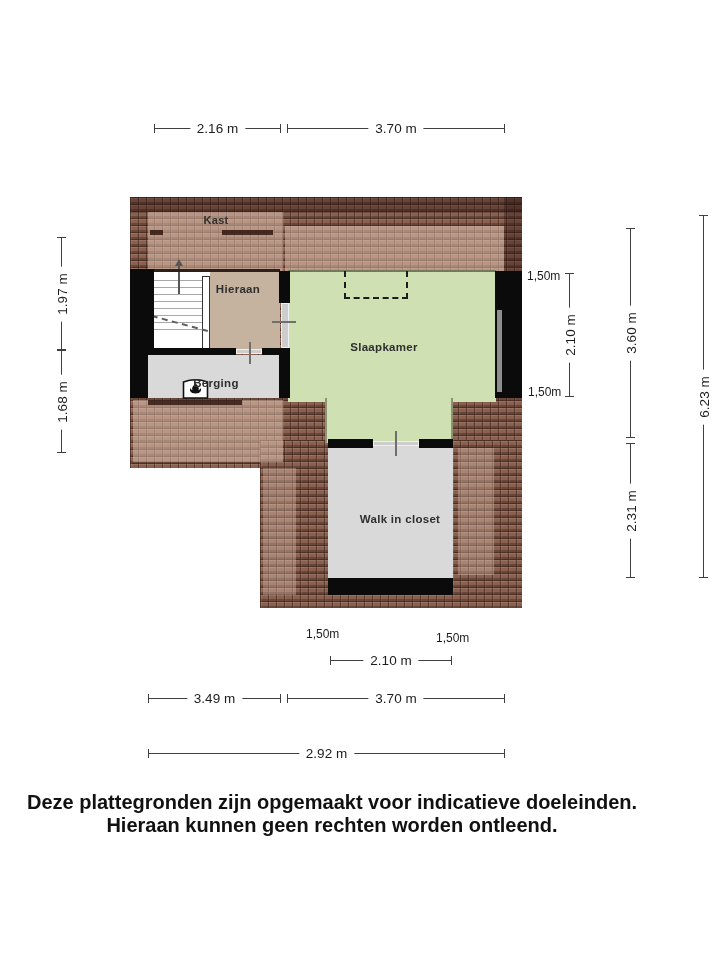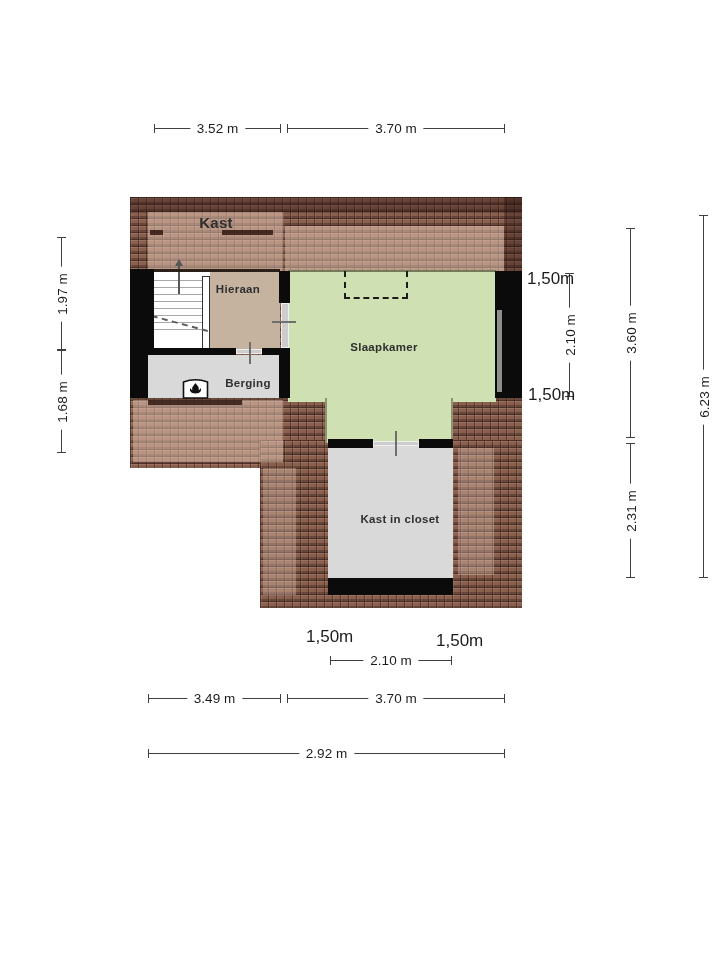--- a/index.html
+++ b/index.html
@@ -50,21 +50,21 @@
   .dim.h::after{right:0;}
   .dim.v{border-left:1px solid #3f3f3f;}
   .dim.v::before,.dim.v::after{content:"";position:absolute;left:-5px;width:9px;height:1px;background:#3f3f3f;}
   .dim.v::before{top:0;}
   .dim.v::after{bottom:0;}
   .dim-label{
     position:absolute;background:#fff;padding:0 7px;font-size:13.5px;color:#1c1c1c;white-space:nowrap;
   }
   .dim.h .dim-label{left:50%;top:0;transform:translate(-50%,-54%);}
   .dim.v .dim-label{left:0;top:50%;transform:translate(-50%,-50%) rotate(-90deg);}
-  .small-dim{position:absolute;font-size:17px;color:#1c1c1c;white-space:nowrap;}
+  .small-dim{position:absolute;font-size:12px;color:#1c1c1c;white-space:nowrap;}
   
   .footer{
     position:absolute;left:0;top:791px;width:664px;text-align:center;
     font-weight:700;font-size:20px;line-height:23px;color:#111;
   }
 </style>
 </head>
 <body>
 
 <div id="canvas">
@@ -126,28 +126,28 @@
 
   <div class="wall" style="left:328px;top:578px;width:125px;height:17px"></div>
 
   <div class="abs" style="left:182px;top:377px;width:27px;height:22px">
     <svg width="27" height="22" viewBox="0 0 27 22">
       <path d="M1.5 21 L1.5 5 Q13.5 0.5 25.5 5 L25.5 21 Z" fill="#ffffff" stroke="#111111" stroke-width="1.6"></path>
       <path d="M13.5 6 c-1.8 2.6 -4.2 4.2 -3 7.2 c-1.3 -0.4 -2 -1.3 -2.1 -2.4 c-1.2 2.6 -0.2 5.6 5.1 5.8 c5.3 -0.2 6.3 -3.2 5.1 -5.8 c-0.1 1.1 -0.8 2 -2.1 2.4 c1.2 -3 -1.2 -4.6 -3 -7.2 z" fill="#111111"></path>
     </svg>
   </div>
 
-  <div class="room-label" style="left:186px;top:214px;width:60px;font-size:15px">Kast</div>
+  <div class="room-label" style="left:186px;top:214px;width:60px;font-size:11px">Kast</div>
   <div class="room-label" style="left:201px;top:283px;width:74px">Hieraan</div>
-  <div class="room-label" style="left:208px;top:377px;width:80px">Berging</div>
+  <div class="room-label" style="left:176px;top:377px;width:80px">Berging</div>
   <div class="room-label" style="left:334px;top:341px;width:100px">Slaapkamer</div>
-  <div class="room-label" style="left:347px;top:513px;width:106px">Kast in closet</div>
+  <div class="room-label" style="left:347px;top:513px;width:106px">Walk in closet</div>
 
   <div class="dim h" style="left:154px;top:128px;width:127px">
-    <span class="dim-label">3.52 m</span>
+    <span class="dim-label">2.16 m</span>
   </div>
   <div class="dim h" style="left:287px;top:128px;width:218px">
     <span class="dim-label">3.70 m</span>
   </div>
 
   <div class="dim h" style="left:330px;top:660px;width:122px">
     <span class="dim-label">2.10 m</span>
   </div>
   <div class="dim h" style="left:148px;top:698px;width:133px">
     <span class="dim-label">3.49 m</span>
@@ -177,14 +177,18 @@
   </div>
   <div class="dim v" style="left:703px;top:215px;height:363px">
     <span class="dim-label">6.23 m</span>
   </div>
 
   <div class="small-dim" style="left:527px;top:269px">1,50m</div>
   <div class="small-dim" style="left:528px;top:385px">1,50m</div>
   <div class="small-dim" style="left:306px;top:627px">1,50m</div>
   <div class="small-dim" style="left:436px;top:631px">1,50m</div>
 
+  <div class="footer">
+    <div>Deze plattegronden zijn opgemaakt voor indicatieve doeleinden.</div>
+    <div>Hieraan kunnen geen rechten worden ontleend.</div>
+  </div>
 
 </div>
 
 </body></html>

